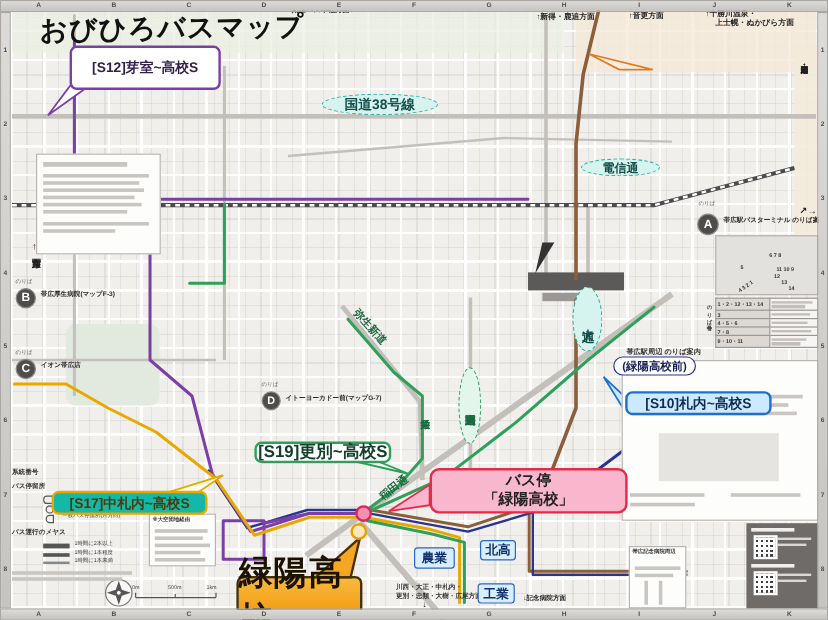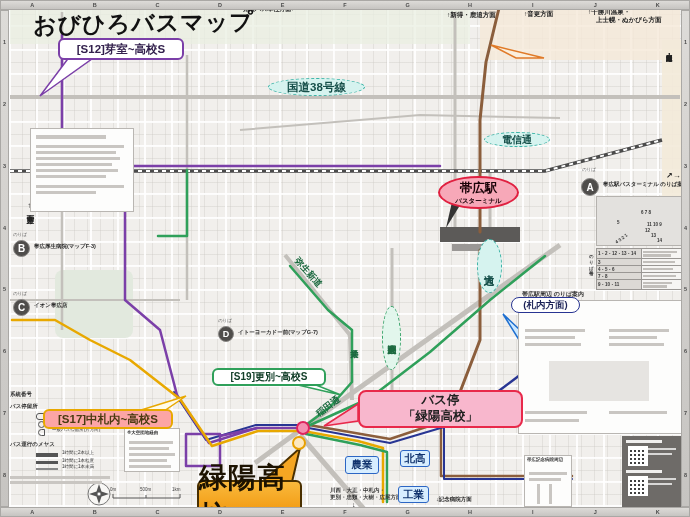--- a/index.html
+++ b/index.html
@@ -25,22 +25,22 @@
   .t{position:absolute;color:#333;line-height:1.05;white-space:nowrap;z-index:4;}
   .vert{writing-mode:vertical-rl;}
   .filler{position:absolute;background:#c9c6c2;z-index:3;}
   .wbox{position:absolute;background:#fdfdfc;border:1px solid #b9b6b2;box-sizing:border-box;z-index:3;}
   
   .co{position:absolute;box-sizing:border-box;display:flex;align-items:center;justify-content:center;
       font-weight:bold;z-index:5;border-radius:6px;}
   #box-s12{border:2px solid #7B3FA8;background:#fff;color:#33214d;font-size:11.5px;}
   #box-s11{border:2px solid #E07A28;background:#FBEFDC;color:#46false2a10;color:#4a2a10;font-size:10.5px;}
   #box-s10{border:2px solid #1E6FD0;background:#CDE9FF;color:#0f2c55;font-size:11.5px;}
-  #box-s19{border:2px solid #2FA05A;background:#fff;color:#14402a;font-size:10px;}
-  #box-s17{border:2px solid #E8A800;background:#fca5a5;color:#4a3a10;font-size:11.5px;}
+  #box-s19{border:2px solid #2FA05A;background:#fff;color:#14402a;font-size:14px;}
+  #box-s17{border:2px solid #E8A800;background:#14b8a6;color:#4a3a10;font-size:11.5px;}
   #box-busstop{border:2.5px solid #E8294A;background:#F8B7CD;color:#222;font-size:12.5px;
                border-radius:8px;flex-direction:column;line-height:1.25;}
   #box-school{border:2.5px solid #4a3000;background:linear-gradient(#F9B93C,#F29B13);color:#1c1200;
               font-size:28px;border-radius:6px;letter-spacing:1px;}
   #box-satsunai{border:1.8px solid #283593;background:#fff;color:#1b2257;font-size:9.5px;border-radius:8px;}
   .bluetag{border:1.5px solid #2C66C4;background:#D8EEFF;color:#11336e;font-size:10.5px;border-radius:3px;}
   
   .lens{position:absolute;border:1.5px dashed #39b3a6;background:#D6F3EF;color:#154f49;
         border-radius:50%;display:flex;align-items:center;justify-content:center;font-weight:bold;z-index:4;box-sizing:border-box;}
   .glens{border:1.5px dashed #3aa56b;background:#E2F6EC;color:#1d6a40;}
@@ -189,39 +189,42 @@
       <circle r="2" fill="#fff" stroke="#555" stroke-width="0.8"></circle>
     </g>
 
     <g stroke="#555" stroke-width="1">
       <path d="M113,498 H180 M113,494 V498 M146,495 V498 M180,494 V498"></path>
     </g>
   </svg>
 
   <div class="t" style="left:33px;top:11px;font-size:23px;font-weight:bold;color:#111;transform:rotate(-1deg);letter-spacing:1px">おびひろバスマップ</div>
 
-  <div class="co" id="box-s12" style="left:58px;top:38px;width:126px;height:22px">
+  <div class="co" id="box-s12" style="left:58px;top:38px;width:126px;height:37px">
       <span>[S12]芽室~高校S</span>
+    </div>
+  <div class="co" id="box-s10" style="left:521px;top:326px;width:122px;height:20px">
+      <span>[S10]札内~高校S</span>
     </div>
   <div class="co" id="box-s19" style="left:212px;top:368px;width:114px;height:18px">
       <span>[S19]更別~高校S</span>
     </div>
   <div class="co" id="box-s17" style="left:43px;top:409px;width:130px;height:20px">
       <span>[S17]中札内~高校S</span>
     </div>
 
   <div class="co" id="box-busstop" style="left:358px;top:390px;width:165px;height:38px">
     <span>バス停</span>
     <span>「緑陽高校」</span>
   </div>
   <div class="co" id="box-school" style="left:197px;top:480px;width:105px;height:33px">
       <span>緑陽高校</span>
     </div>
   <div class="co" id="box-satsunai" style="left:511px;top:297px;width:69px;height:16px">
-      <span>(札内方面)</span>
+      <span>(緑陽高校前)</span>
     </div>
 
   <div class="co bluetag" style="left:345px;top:456px;width:34px;height:18px">
       <span>農業</span>
     </div>
   <div class="co bluetag" style="left:400px;top:450px;width:30px;height:17px">
       <span>北高</span>
     </div>
   <div class="co bluetag" style="left:398px;top:486px;width:31px;height:17px">
       <span>工業</span>
@@ -237,24 +240,20 @@
       <span>大通</span>
     </div>
   <div class="lens glens vert" style="left:382px;top:306px;width:19px;height:64px;font-size:9px">
       <span>公園東通</span>
     </div>
 
   <div class="t" style="left:290px;top:268px;font-size:9px;font-weight:bold;color:#1d6a40;transform:rotate(48deg)">弥生新道</div>
   <div class="t vert" style="left:349px;top:343px;font-size:8px;font-weight:bold;color:#1d6a40">共栄通</div>
   <div class="t" style="left:315px;top:402px;font-size:9px;font-weight:bold;color:#1d6a40;transform:rotate(-37deg)">稲田通</div>
 
-  <div id="eki" style="left:438px;top:176px;width:77px;height:29px">
-    <span style="font-size:12.5px;font-weight:bold">帯広駅</span>
-    <span style="font-size:6.5px;font-weight:bold">バスターミナル</span>
-  </div>
 
   <div class="t arrowtxt" style="left:243px;top:6px;font-size:6px">拓殖バス本社方面↑</div>
   <div class="t arrowtxt" style="left:447px;top:12px;font-size:6.5px">↑新得・鹿追方面</div>
   <div class="t arrowtxt" style="left:524px;top:11px;font-size:6.5px">↑音更方面</div>
   <div class="t arrowtxt" style="left:588px;top:9px;font-size:6.5px">↑十勝川温泉・</div>
   <div class="t arrowtxt" style="left:596px;top:17px;font-size:6.5px">上士幌・ぬかびら方面</div>
   <div class="t arrowtxt vert" style="left:26px;top:202px;font-size:7.5px">←芽室方面</div>
   <div class="t vert" style="left:666px;top:50px;font-size:6px;font-weight:bold;color:#222;height:120px">釧路・池田・本別・足寄・陸別方面</div>
   <div class="t arrowtxt" style="left:666px;top:172px;font-size:8px">↗→</div>
   <div class="t" style="left:330px;top:488px;font-size:5.5px;font-weight:bold">川西・大正・中札内・</div>

